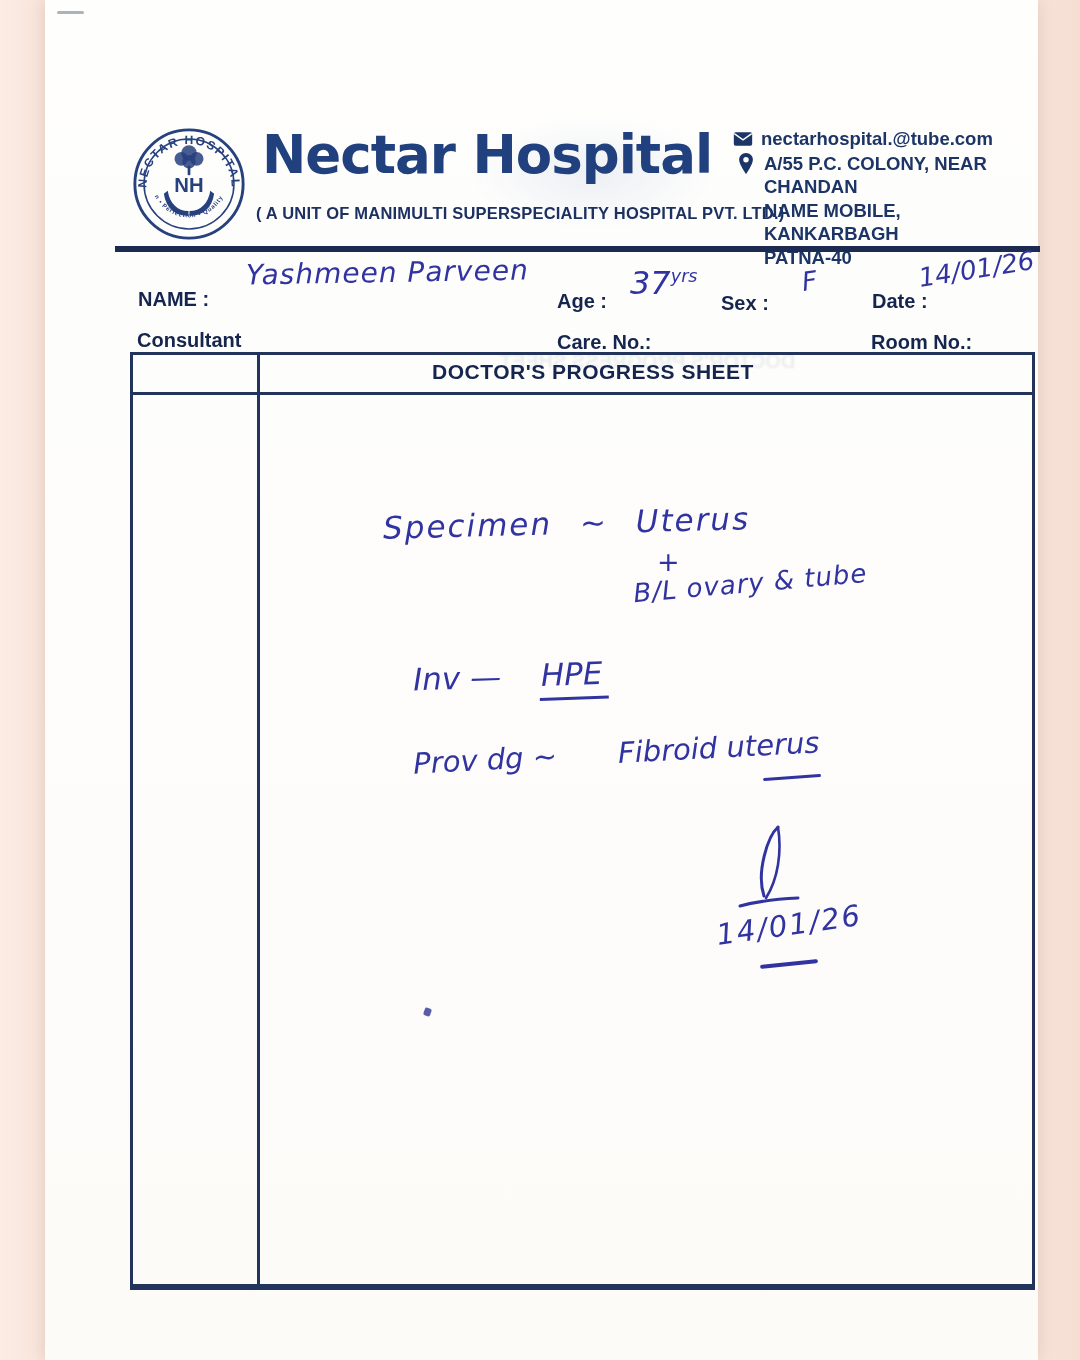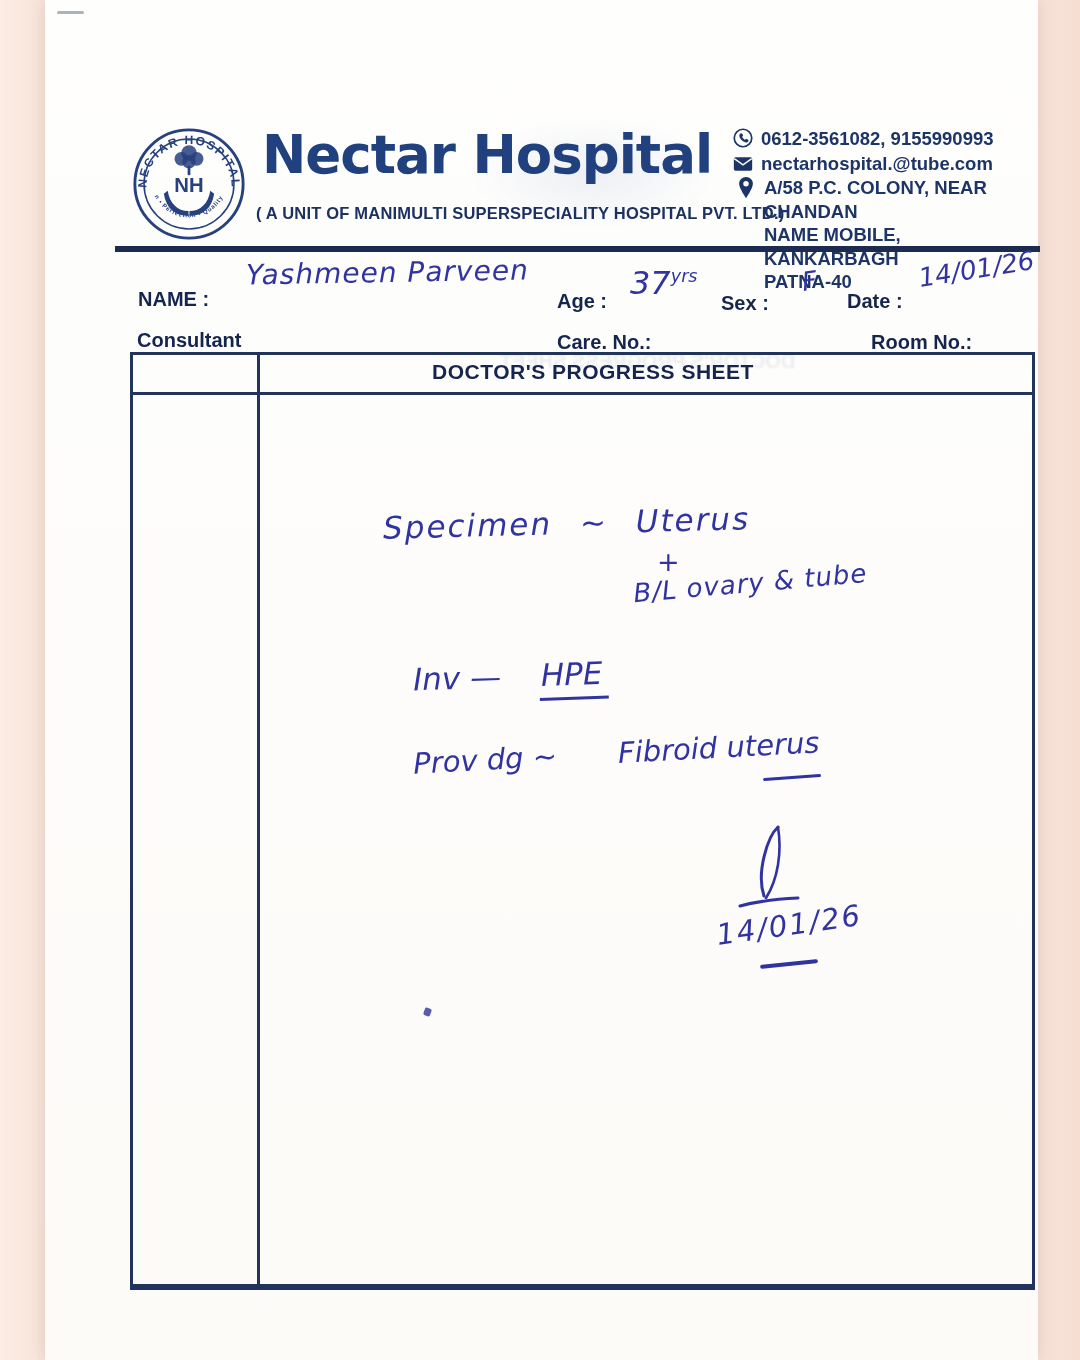--- a/index.html
+++ b/index.html
@@ -82,60 +82,53 @@
         <path d="M86,70 C84,85 74,93 60.5,93 L60.5,88 C72,88 80,80 82,67 Z"></path>
       </g>
     </svg>
   </div>
 
   <div class="hosp-title">Nectar Hospital</div>
   <div class="hosp-sub">( A UNIT OF MANIMULTI SUPERSPECIALITY HOSPITAL PVT. LTD.)</div>
 
   <div class="contact">
     <div class="c-row">
-      <svg class="c-icon" width="20" height="20" viewBox="0 0 24 24">
-        <circle cx="12" cy="12" r="10.5" fill="none" stroke="#1c3566" stroke-width="2"></circle>
-        <path d="M8 7.6 c1.2-1.6 2.8-1.6 3.3-.4 l.7 1.6 c.3.7-.6 1.3-1.2 1.7 .9 1.7 2.1 2.9 3.7 3.8 .4-.6 1-1.5 1.7-1.2 l1.6.7 c1.2.5 1.2 2.1-.4 3.3 -1.5 1.1-4.9-.4-7.2-2.7 -2.3-2.3-3.3-5.3-2.2-6.8 z" fill="#1c3566"></path>
-      </svg>
-      <span>0612-3561082, 9155990993</span>
-    </div>
-    <div class="c-row">
       <svg class="c-icon" width="20" height="16" viewBox="0 0 24 18" style="margin-top:4px">
         <rect x="1" y="1" width="22" height="16" rx="2" fill="#1c3566"></rect>
         <path d="M1.5 2.5 L12 10 L22.5 2.5" fill="none" stroke="#fdfcfa" stroke-width="1.8"></path>
       </svg>
       <span>nectarhospital.@tube.com</span>
     </div>
     <div class="c-row">
       <svg class="c-icon" width="15" height="22" viewBox="0 0 16 24" style="margin-left:3px">
         <path d="M8 0 C3.6 0 .5 3.2 .5 7.4 C.5 12.6 8 23 8 23 S15.5 12.6 15.5 7.4 C15.5 3.2 12.4 0 8 0 Z" fill="#1c3566"></path>
         <circle cx="8" cy="7.3" r="3" fill="#fdfcfa"></circle>
       </svg>
       <span>
-        <span>A/58 P.C. COLONY, NEAR CHANDAN</span><br>
+        <span>A/55 P.C. COLONY, NEAR CHANDAN</span><br>
         <span>NAME MOBILE, KANKARBAGH</span><br>
         <span>PATNA-40</span>
       </span>
     </div>
   </div>
 
   <div class="navy-bar"></div>
 
   <div class="lbl" style="left:138px;top:273px;">NAME :</div>
   <div class="hand" style="left:246px;top:256px;font-size:28px;letter-spacing:1px;transform:rotate(-1deg);">Yashmeen Parveen</div>
 
   <div class="lbl" style="left:557px;top:275px;">Age :</div>
   <div class="hand" style="left:630px;top:264px;font-size:32px;">
     <span>37</span><sup>yrs</sup>
   </div>
 
   <div class="lbl" style="left:721px;top:277px;">Sex :</div>
   <div class="hand" style="left:802px;top:266px;font-size:26px;transform:rotate(-8deg);">F</div>
 
-  <div class="lbl" style="left:847px;top:275px;">Date :</div>
+  <div class="lbl" style="left:872px;top:275px;">Date :</div>
   <div class="hand" style="left:918px;top:254px;font-size:26px;transform:rotate(-9deg);">14/01/26</div>
 
   <div class="lbl" style="left:137px;top:314px;">Consultant</div>
   <div class="lbl" style="left:557px;top:316px;">Care. No.:</div>
   <div class="lbl" style="left:871px;top:316px;text-align:right;">Room No.:</div>
 
   <div class="tbl-border"></div>
   <div class="tbl-vline"></div>
   <div class="tbl-hline"></div>
   <div class="ghost-title">DOCTOR'S PROGRESS SHEET</div>

